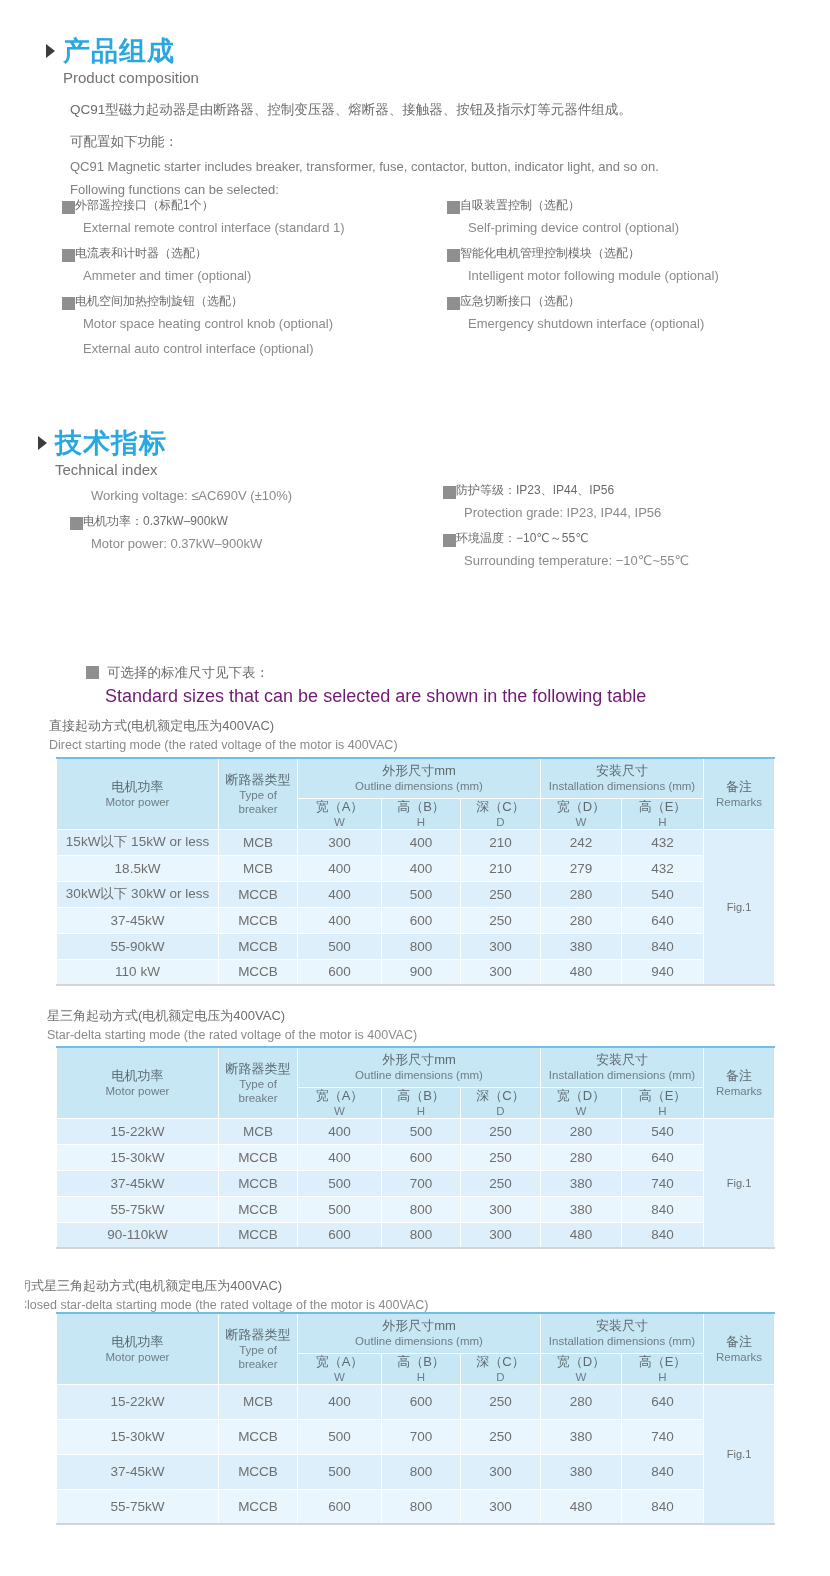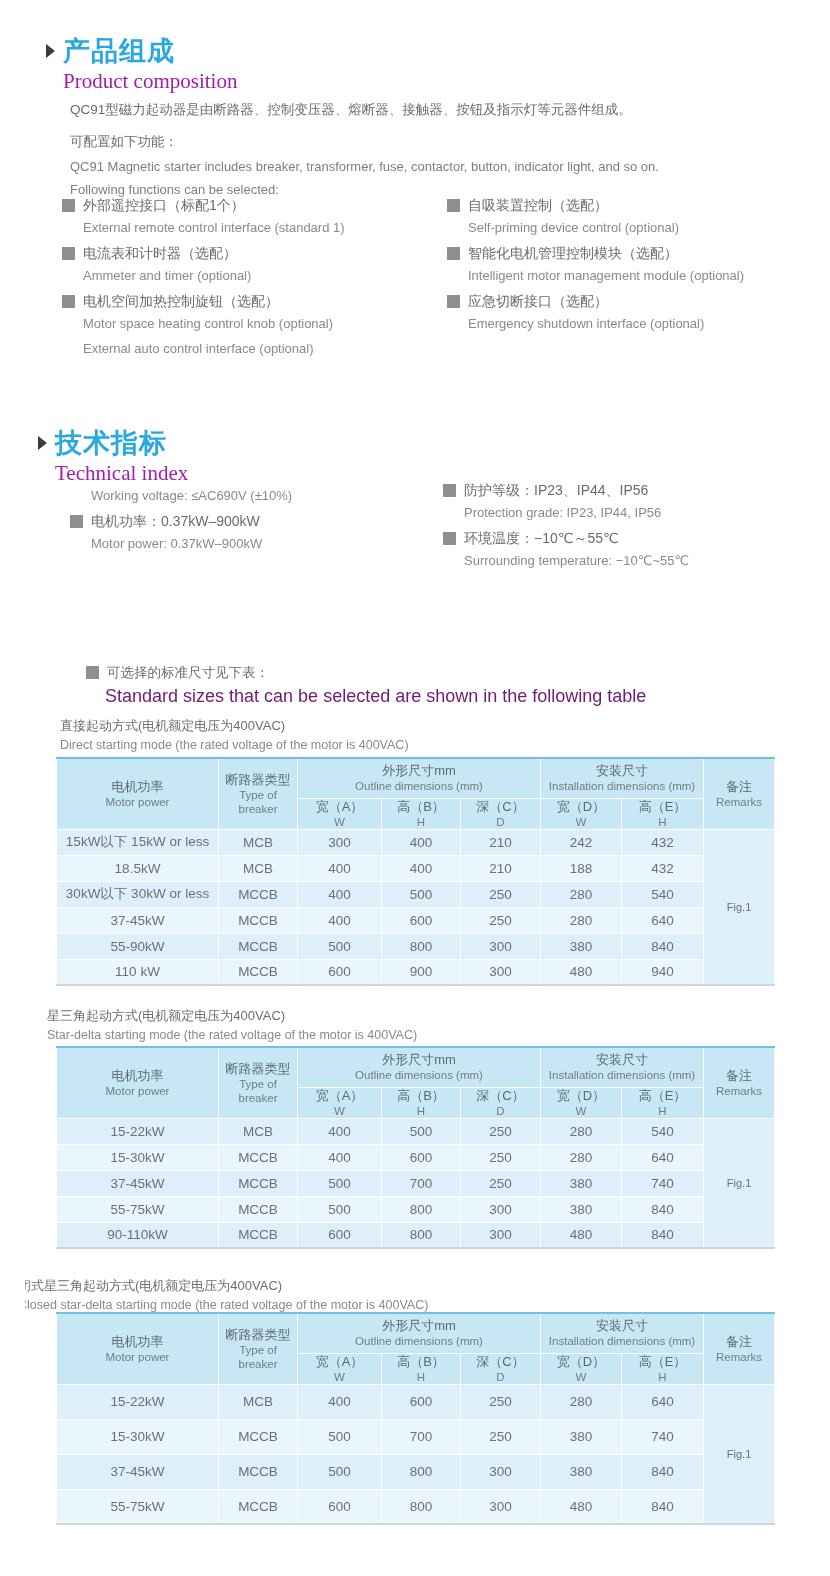--- a/index.html
+++ b/index.html
@@ -4,35 +4,35 @@
 <style>
   html,body{margin:0;padding:0;background:#ffffff;}
   body{font-family:"Liberation Sans","DejaVu Sans",sans-serif;}
   .page{position:relative;width:830px;height:1576px;background:#ffffff;overflow:hidden;color:#6e6e6e;}
 
   
   .sec-head{position:absolute;}
   .head-row{display:flex;align-items:center;gap:8px;}
   .tri{width:0;height:0;border-left:9px solid #3c3c3c;border-top:7px solid transparent;border-bottom:7px solid transparent;}
   .sec-title{margin:0;font-size:27px;font-weight:700;color:#29a8e0;letter-spacing:1px;line-height:30px;}
-  .sec-sub{margin:3px 0 0 17px;font-size:21px;color:#a21caf;font-family:Liberation Serif, serif;}
+  .sec-sub{margin:3px 0 0 17px;font-size:15px;color:#737373;}
 
   
   .intro{position:absolute;left:70px;top:88px;width:720px;margin-top:12px;}
   .intro p{margin:0;}
   .p-cn{font-size:13.5px;color:#6b6b6b;line-height:19px;}
   .p-en{font-size:13px;color:#7e7e7e;line-height:18px;}
   .intro .l1{margin-bottom:13px;}
   .intro .l2{margin-bottom:7px;}
   .intro .l3{margin-bottom:5px;}
 
   
   .col{position:absolute;width:380px;}
   .item{margin-bottom:9px;}
-  .item .cn{display:flex;align-items:center;gap:8px;font-size:14px;color:#6b6b6b;line-height:17px;}
+  .item .cn{display:flex;align-items:flex-end;font-size:12px;color:#6b6b6b;line-height:17px;}
   .sq{flex:0 0 auto;width:13px;height:13px;background:#8f8f8f;}
   .item .en{margin:6px 0 0 21px;font-size:13px;color:#8a8a8a;line-height:16px;}
 
   
   .note{position:absolute;left:86px;top:664px;width:600px;}
   .note .cn{display:flex;align-items:center;gap:8px;font-size:13.5px;color:#6b6b6b;line-height:17px;}
   .note .en{margin:7px 0 0 19px;font-size:18px;color:#701a75;line-height:16px;}
 
   
   .tcap{position:absolute;width:560px;}
@@ -110,21 +110,21 @@
           <span class="sq"></span>
           <span>自吸装置控制（选配）</span>
         </div>
       <div class="en">Self-priming device control (optional)</div>
     </div>
     <div class="item">
       <div class="cn">
           <span class="sq"></span>
           <span>智能化电机管理控制模块（选配）</span>
         </div>
-      <div class="en">Intelligent motor management module (optional)</div>
+      <div class="en">Intelligent motor following module (optional)</div>
     </div>
     <div class="item">
       <div class="cn">
           <span class="sq"></span>
           <span>应急切断接口（选配）</span>
         </div>
       <div class="en">Emergency shutdown interface (optional)</div>
     </div>
   </div>
 
@@ -167,21 +167,21 @@
   </div>
 
   <div class="note">
     <div class="cn">
         <span class="sq"></span>
         <span>可选择的标准尺寸见下表：</span>
       </div>
     <div class="en">Standard sizes that can be selected are shown in the following table</div>
   </div>
 
-  <div class="tcap" style="left:60px;top:716px;">
+  <div class="tcap" style="left:49px;top:716px;">
     <div class="cn">直接起动方式(电机额定电压为400VAC)</div>
     <div class="en">Direct starting mode (the rated voltage of the motor is 400VAC)</div>
   </div>
   <table class="size-table" style="top:757px;">
     <colgroup>
       <col style="width:162px">
         <col style="width:79px">
         <col style="width:84px">
         <col style="width:79px">
       <col style="width:80px">
@@ -245,21 +245,21 @@
           <td>242</td>
           <td>432</td>
           <td class="remarks-cell" rowspan="6">Fig.1</td>
         </tr>
         <tr>
           <td>18.5kW</td>
           <td>MCB</td>
           <td>400</td>
           <td>400</td>
           <td>210</td>
-          <td>188</td>
+          <td>279</td>
           <td>432</td>
         </tr>
         <tr>
           <td>30kW以下 30kW or less</td>
           <td>MCCB</td>
           <td>400</td>
           <td>500</td>
           <td>250</td>
           <td>280</td>
           <td>540</td>

